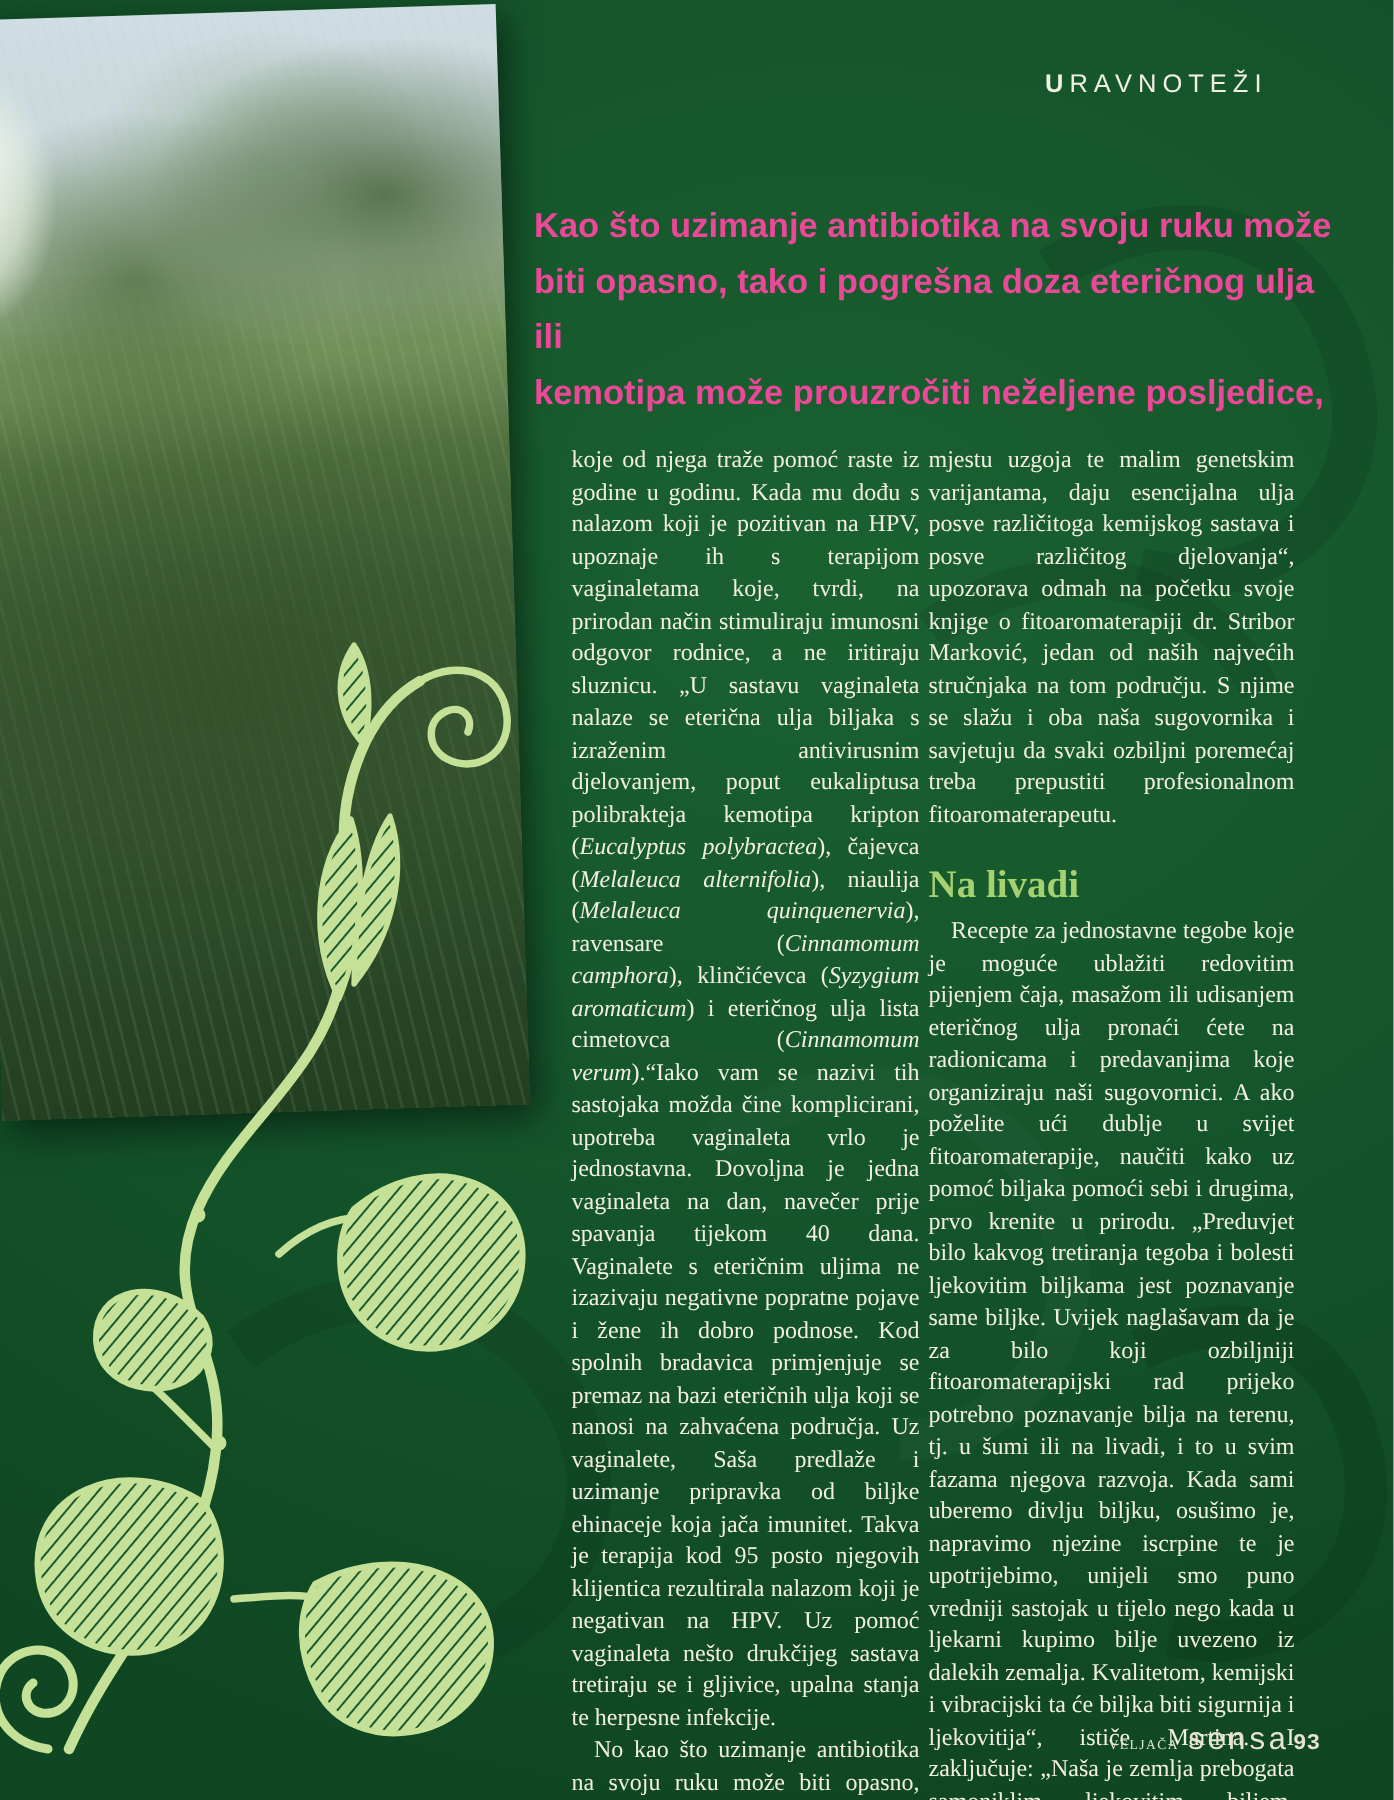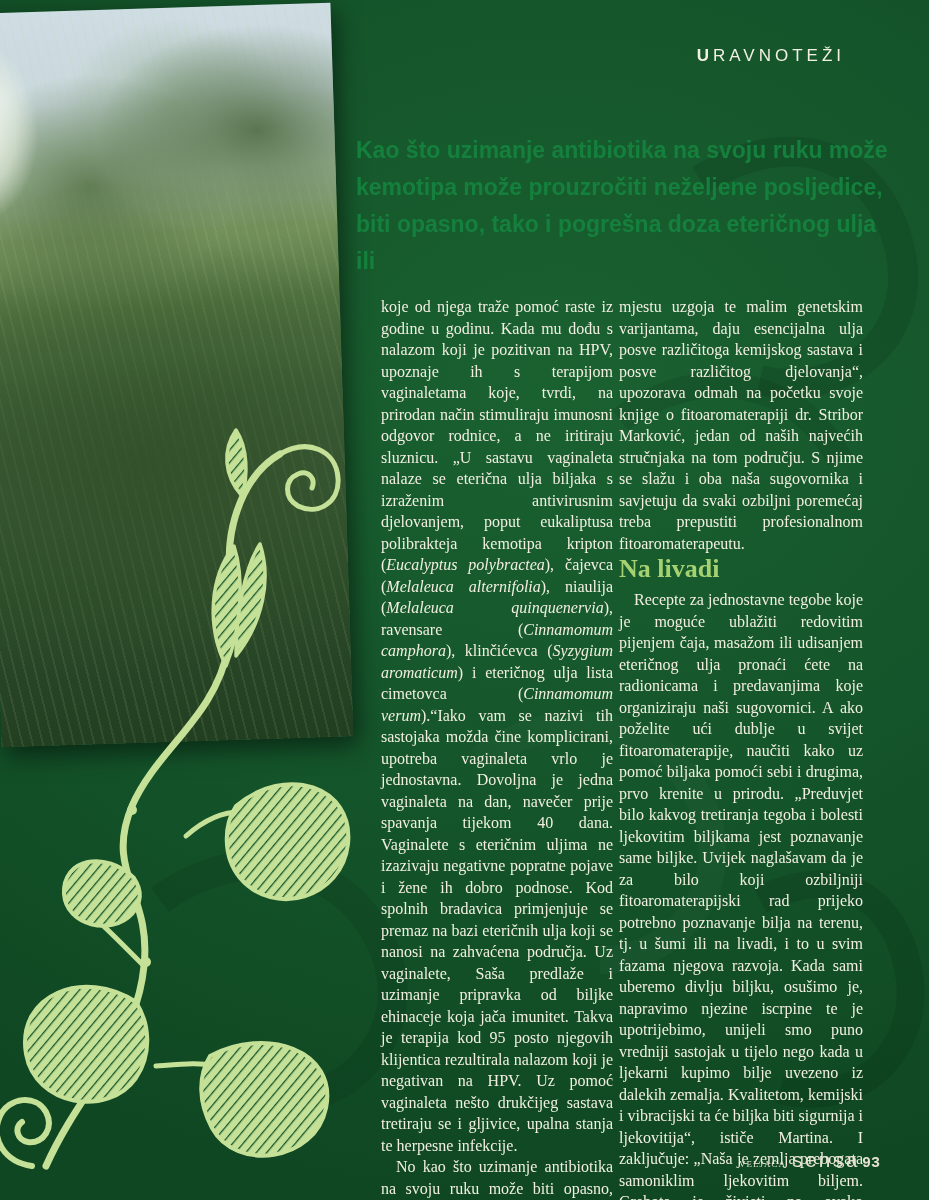--- a/index.html
+++ b/index.html
@@ -31,35 +31,35 @@
   .kicker{
     position:absolute;top:46px;right:84px;
     font-family:"Liberation Sans", sans-serif;
     font-size:17px;letter-spacing:4px;color:#f2efe3;font-weight:400;
   }
   .kicker .initial{font-weight:700;}
   
   .intro{
     position:absolute;left:356px;top:132px;width:540px;
     font-family:"Liberation Sans", sans-serif;
-    font-size:23px;line-height:37px;color:#15803d;font-weight:700;
+    font-size:23px;line-height:37px;color:#ec4899;font-weight:700;
   }
   
   .columns{
     position:absolute;left:381px;top:296px;width:482px;height:830px;
     display:flex;gap:6px;
   }
   .col{font-size:16px;line-height:21.5px;color:#f2efe1;text-align:justify;}
   .col-left{width:232px;}
   .col-right{width:244px;}
   .col p{margin:0;}
   .col p.indent{text-indent:15px;}
   .col .latin{font-style:italic;margin-top:40px;}
   h2.subhead{
-    margin:1px 0 6px 0;
+    margin:22px 0 6px 0;
     font-size:26px;line-height:28px;font-weight:700;color:#a6d171;
     font-family:"Liberation Serif", serif;text-align:left;
   }
   
   .footer{position:absolute;top:1150px;right:49px;color:#e6e2d2;white-space:nowrap;}
   .footer .month{font-size:9px;letter-spacing:1px;margin-right:5px;text-align:right;}
   .footer .mag{font-family:"Liberation Mono", monospace;font-weight:400;font-size:21px;letter-spacing:1px;}
   .footer .pnum{font-family:"Liberation Mono", monospace;font-weight:700;font-size:15px;margin-left:3px;}
 </style>
 </head>
@@ -108,22 +108,22 @@
 
       <circle cx="160" cy="596" r="5" fill="#c4e197" stroke="none"></circle>
       <circle cx="146" cy="444" r="5" fill="#c4e197" stroke="none"></circle>
     </g>
   </svg>
 
   <div class="kicker"><span class="initial">U</span><span>RAVNOTEŽI</span></div>
 
   <div class="intro">
     <div class="intro-line">Kao što uzimanje antibiotika na svoju ruku može</div>
+    <div class="intro-line">biti opasno, tako i pogrešna doza eteričnog ulja ili</div>
     <div class="intro-line">kemotipa može prouzročiti neželjene posljedice,</div>
-    <div class="intro-line">biti opasno, tako i pogrešna doza eteričnog ulja ili</div>
   </div>
 
   <div class="columns">
     <div class="col col-left" id="col-left">
         <p class=""><span>koje od njega traže pomoć raste iz godine u godinu. Kada mu dođu s nalazom koji je pozitivan na HPV, upoznaje ih s terapijom vaginaletama koje, tvrdi, na prirodan način stimuliraju imunosni odgovor rodnice, a ne iritiraju sluznicu. „U sastavu vaginaleta nalaze se eterična ulja biljaka s izraženim antivirusnim djelovanjem, poput eukaliptusa polibrakteja kemotipa kripton (</span><span class="latin">Eucalyptus polybractea</span><span>), čajevca (</span><span class="latin">Melaleuca alternifolia</span><span>), niaulija (</span><span class="latin">Melaleuca quinquenervia</span><span>), ravensare (</span><span class="latin">Cinnamomum camphora</span><span>), klinčićevca (</span><span class="latin">Syzygium aromaticum</span><span>) i eteričnog ulja lista cimetovca (</span><span class="latin">Cinnamomum verum</span><span>).“Iako vam se nazivi tih sastojaka možda čine komplicirani, upotreba vaginaleta vrlo je jednostavna. Dovoljna je jedna vaginaleta na dan, navečer prije spavanja tijekom 40 dana. Vaginalete s eteričnim uljima ne izazivaju negativne popratne pojave i žene ih dobro podnose. Kod spolnih bradavica primjenjuje se premaz na bazi eteričnih ulja koji se nanosi na zahvaćena područja. Uz vaginalete, Saša predlaže i uzimanje pripravka od biljke ehinaceje koja jača imunitet. Takva je terapija kod 95 posto njegovih klijentica rezultirala nalazom koji je negativan na HPV. Uz pomoć vaginaleta nešto drukčijeg sastava tretiraju se i gljivice, upalna stanja te herpesne infekcije.</span></p>
         <p class="indent"><span>No kao što uzimanje antibiotika na svoju ruku može biti opasno, tako i pogrešna doza eteričnog ulja ili kemotipa može prouzročiti neželjene posljedice. „Kada dođete u ljekarnu i kažete 'metvica' ili 'eukaliptus', to je jednako kao da kažete 'tableta' kada tražite lijek protiv hunjavice. Mnoge biljke iste vrste i podvrste, ovisno o</span></p>
       </div>
     <div class="col col-right" id="col-right">
         <p class=""><span>mjestu uzgoja te malim genetskim varijantama, daju esencijalna ulja posve različitoga kemijskog sastava i posve različitog djelovanja“, upozorava odmah na početku svoje knjige o fitoaromaterapiji dr. Stribor Marković, jedan od naših najvećih stručnjaka na tom području. S njime se slažu i oba naša sugovornika i savjetuju da svaki ozbiljni poremećaj treba prepustiti profesionalnom fitoaromaterapeutu.</span></p>
         <h2 class="subhead">Na livadi</h2>

